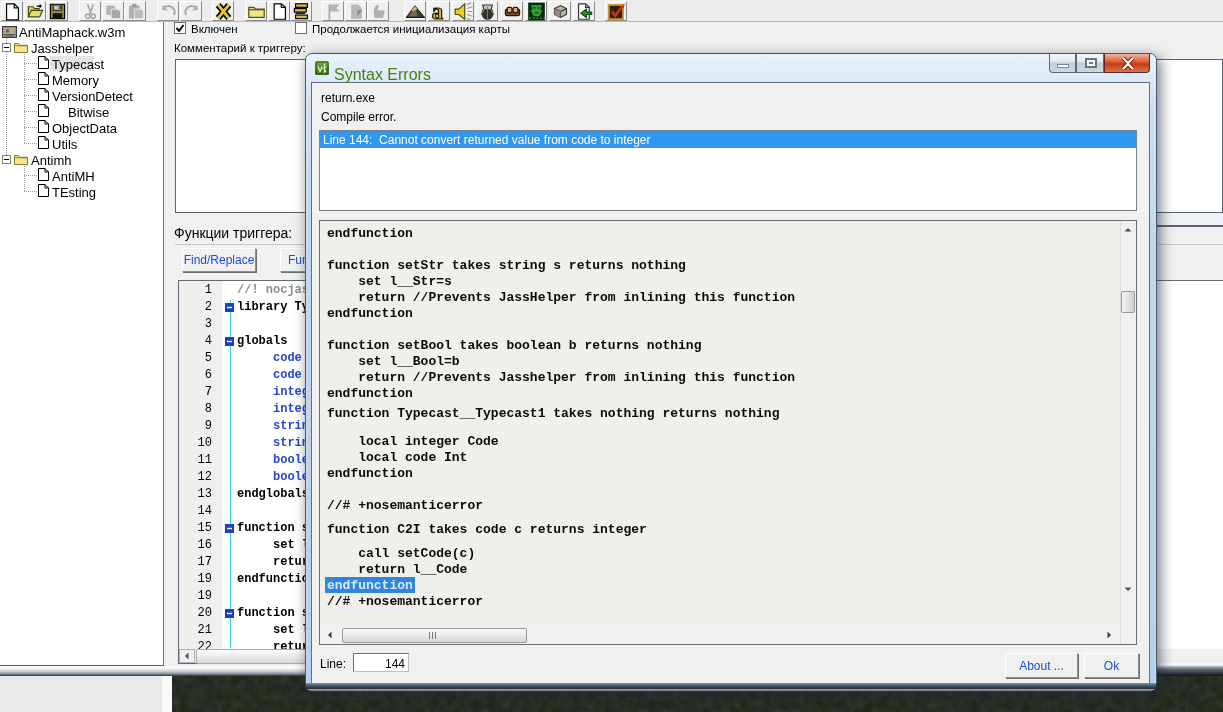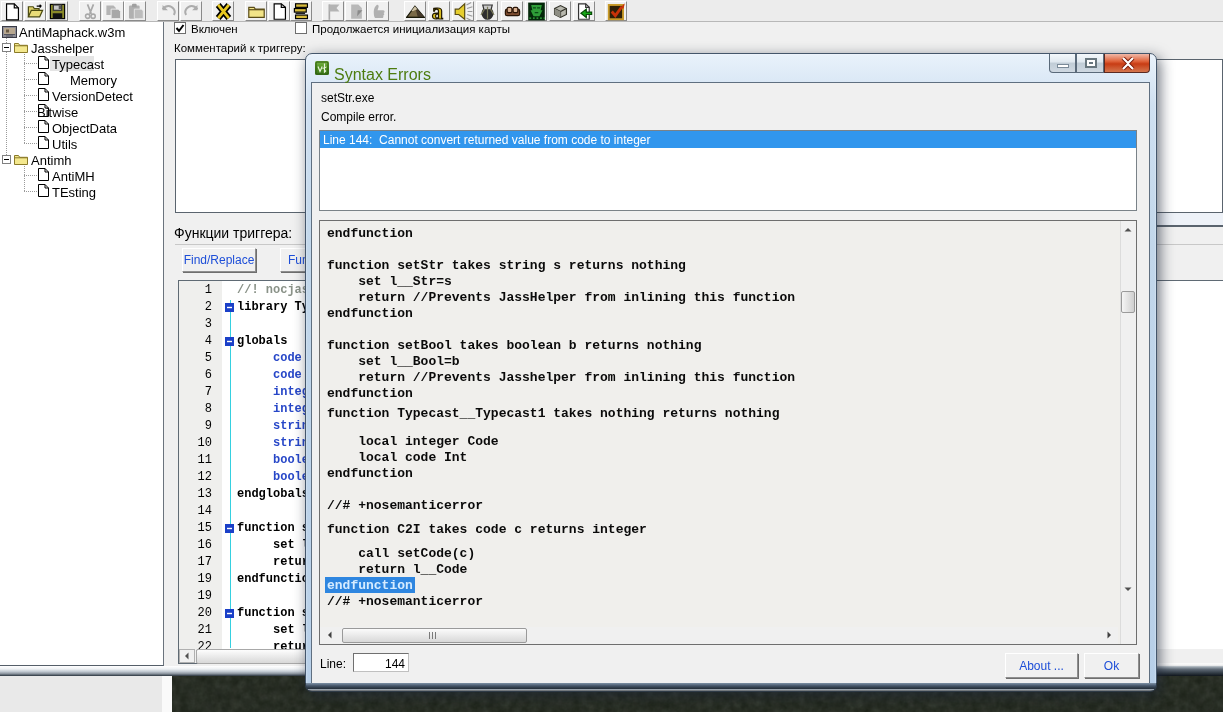--- a/index.html
+++ b/index.html
@@ -215,31 +215,31 @@
 <div class="ab" style="left:50px;top:56px;width:44px;height:15px;background:#e4e4e4"></div>
 <svg class="ab" style="left:38px;top:56px" width="11" height="13" viewBox="0 0 11 13">
     <path d="M0.5 0.5h6.5L10.5 4v8.5H0.5z" fill="#fff" stroke="#000"></path>
     <path d="M7 0.5V4h3.5" fill="none" stroke="#000"></path>
   </svg>
 <div class="trow" style="left:52px;top:57px">Typecast</div>
 <svg class="ab" style="left:38px;top:72px" width="11" height="13" viewBox="0 0 11 13">
     <path d="M0.5 0.5h6.5L10.5 4v8.5H0.5z" fill="#fff" stroke="#000"></path>
     <path d="M7 0.5V4h3.5" fill="none" stroke="#000"></path>
   </svg>
-<div class="trow" style="left:70px;top:73px">Memory</div>
+<div class="trow" style="left:52px;top:73px">Memory</div>
 <svg class="ab" style="left:38px;top:88px" width="11" height="13" viewBox="0 0 11 13">
     <path d="M0.5 0.5h6.5L10.5 4v8.5H0.5z" fill="#fff" stroke="#000"></path>
     <path d="M7 0.5V4h3.5" fill="none" stroke="#000"></path>
   </svg>
 <div class="trow" style="left:52px;top:89px">VersionDetect</div>
 <svg class="ab" style="left:38px;top:104px" width="11" height="13" viewBox="0 0 11 13">
     <path d="M0.5 0.5h6.5L10.5 4v8.5H0.5z" fill="#fff" stroke="#000"></path>
     <path d="M7 0.5V4h3.5" fill="none" stroke="#000"></path>
   </svg>
-<div class="trow" style="left:37px;top:105px">Bitwise</div>
+<div class="trow" style="left:68px;top:105px">Bitwise</div>
 <svg class="ab" style="left:38px;top:120px" width="11" height="13" viewBox="0 0 11 13">
     <path d="M0.5 0.5h6.5L10.5 4v8.5H0.5z" fill="#fff" stroke="#000"></path>
     <path d="M7 0.5V4h3.5" fill="none" stroke="#000"></path>
   </svg>
 <div class="trow" style="left:52px;top:121px">ObjectData</div>
 <svg class="ab" style="left:38px;top:136px" width="11" height="13" viewBox="0 0 11 13">
     <path d="M0.5 0.5h6.5L10.5 4v8.5H0.5z" fill="#fff" stroke="#000"></path>
     <path d="M7 0.5V4h3.5" fill="none" stroke="#000"></path>
   </svg>
 <div class="trow" style="left:52px;top:137px">Utils</div>
@@ -389,21 +389,21 @@
 <div class="ab" style="left:1076px;top:54px;width:28px;height:19px;border:1px solid #5a6a7a;border-top:none;background:linear-gradient(#f4f8fb,#dfe8ef 45%,#c0ccd6 50%,#cfd9e2)">
 <div class="ab" style="left:8px;top:4px;width:12px;height:10px;border:2px solid #68767e;background:#fff;box-shadow:inset 0 0 0 1px #fff"></div>
 <div class="ab" style="left:12px;top:8px;width:4px;height:2px;border:1px solid #68767e;background:#fff"></div>
   </div>
 <div class="ab" style="left:1104px;top:54px;width:46px;height:19px;border:1px solid #5a2a22;border-top:none;border-radius:0 0 4px 0;background:linear-gradient(#f0b8a8,#e0643c 40%,#c83c14 55%,#d4764e)">
 <svg class="ab" style="left:16px;top:3px" width="14" height="13" viewBox="0 0 14 13">
       <path d="M2 1l5 5 5-5M2 12l5-5 5 5" stroke="#7a1a08" stroke-width="4" fill="none"></path>
       <path d="M2 1l5 5 5-5M2 12l5-5 5 5" stroke="#fff" stroke-width="2.2" fill="none"></path>
     </svg>
   </div>
-<div class="ab" style="left:321px;top:91px;font-size:12px">setStr.exe</div>
+<div class="ab" style="left:321px;top:91px;font-size:12px">return.exe</div>
 <div class="ab" style="left:321px;top:110px;font-size:12px">Compile error.</div>
 <div class="ab" style="left:319px;top:130px;width:818px;height:81px;background:#fff;border:1px solid #7a8288"></div>
 <div class="ab" style="left:320px;top:131px;width:816px;height:17px;background:#3196ed"></div>
 <div class="ab" style="left:323px;top:133px;font-size:12px;color:#fff;white-space:pre">Line 144:  Cannot convert returned value from code to integer</div>
 <div class="ab" style="left:319px;top:220px;width:818px;height:425px;background:#f0efec;border:1px solid #6e6e6e"></div>
 <div class="dline" style="top:226px">endfunction</div>
 <div class="dline" style="top:258px">function setStr takes string s returns nothing</div>
 <div class="dline" style="top:274px">    set l__Str=s</div>
 <div class="dline" style="top:290px">    return //Prevents JassHelper from inlining this function</div>
 <div class="dline" style="top:306px">endfunction</div>

